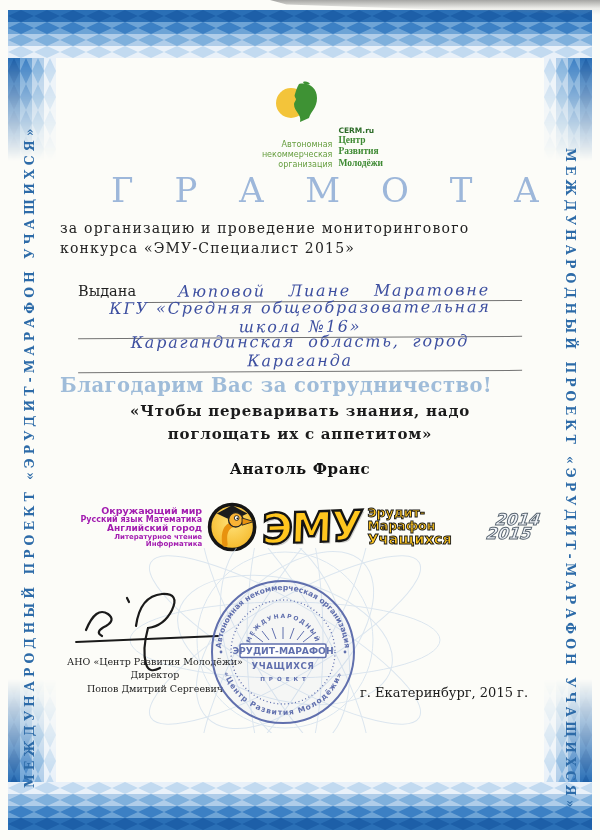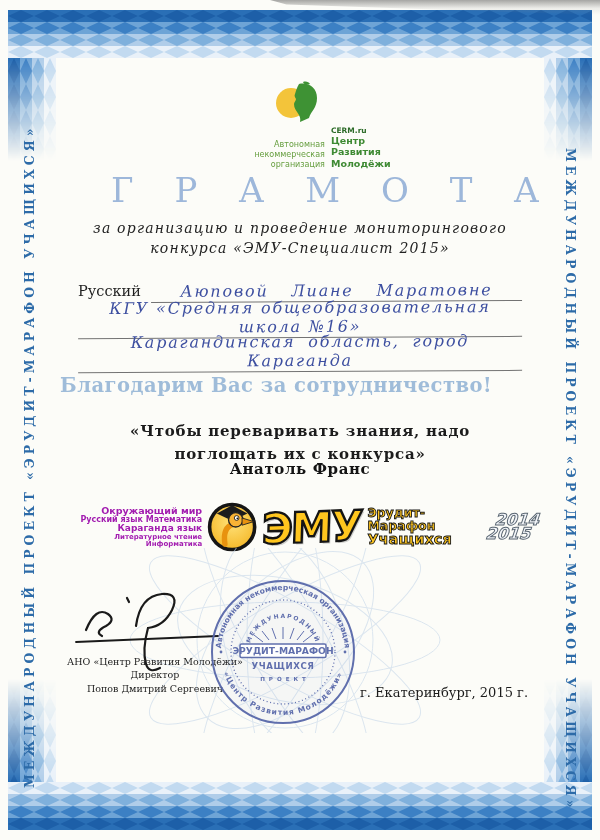--- a/index.html
+++ b/index.html
@@ -25,41 +25,41 @@
              height:620px;text-align:center;white-space:nowrap;}
   .side-text.left{left:22px;top:168px;transform:rotate(180deg);}
   .side-text.right{right:22px;top:148px;}
 
   
   .org-logo{position:absolute;top:80px;left:0;right:0;display:flex;flex-direction:column;align-items:center;}
   .org-text{display:flex;gap:6px;align-items:flex-end;font-family:"DejaVu Sans","Liberation Sans",sans-serif;margin-top:2px;}
   .org-type{text-align:right;font-size:8px;line-height:1.2;color:#669e3f;margin-left:45px;}
   .org-name-col{text-align:left;}
   .org-site{font-size:7.5px;font-weight:bold;color:#2c6b28;line-height:1.2;}
-  .org-name{font-size:9.5px;font-weight:bold;color:#3e8a33;line-height:1.2;}
+  .org-name{font-size:9.5px;font-weight:bold;color:#3e8a33;line-height:1.2;font-family:Liberation Serif, serif;}
 
   
   .title{position:absolute;top:170px;left:70px;right:70px;text-align:center;
          font-size:34px;color:#9db7da;letter-spacing:41px;text-indent:41px;font-weight:normal;}
-  .subtitle{position:absolute;top:218px;left:60px;right:60px;text-align:center;
-            font-size:14px;letter-spacing:1.2px;line-height:1.45;color:#222;font-style:italic;}
+  .subtitle{position:absolute;top:218px;left:60px;right:60px;text-align:left;
+            font-size:14px;letter-spacing:1.2px;line-height:1.45;color:#222;}
 
   
   .issue-row{position:absolute;left:78px;right:78px;display:flex;align-items:flex-end;height:30px;}
   .r1{top:272px;} .r2{top:308px;} .r3{top:342px;}
   .issue-label{font-size:14.5px;color:#1f1f1f;padding-right:10px;padding-bottom:3px;}
   .issue-value{flex:1;border-bottom:1.7px solid #737373;text-align:center;
                font-style:italic;color:#3d4fa0;font-size:16px;letter-spacing:1.8px;
                padding-bottom:1px;transform:rotate(-0.3deg);}
   .r1 .issue-value{word-spacing:16px;}
   .r3 .issue-value{word-spacing:6px;}
 
   .thanks{position:absolute;top:374px;left:60px;right:60px;text-align:left;
           font-size:19.5px;font-weight:bold;color:#9fbcd9;letter-spacing:.5px;}
-  .quote{position:absolute;top:420px;left:80px;right:80px;text-align:center;
+  .quote{position:absolute;top:400px;left:80px;right:80px;text-align:center;
          font-size:15px;font-weight:bold;letter-spacing:.8px;line-height:1.5;color:#1c1c1c;}
   .quote-author{position:absolute;top:460px;left:80px;right:80px;text-align:center;
                 font-size:15px;font-weight:bold;color:#141414;letter-spacing:.6px;}
 
   
   .emu-strip{position:absolute;top:490px;left:70px;right:60px;height:74px;
              display:flex;align-items:center;justify-content:center;gap:4px;
              font-family:"DejaVu Sans","Liberation Sans",sans-serif;}
   .emu-subjects{text-align:right;color:#a21caf;font-weight:bold;line-height:1.05;
                 text-shadow:0 0 1px #fff;}
@@ -196,43 +196,43 @@
     </div>
   </div>
 
   <div class="title">ГРАМОТА</div>
   <div class="subtitle">
     <div>за организацию и проведение мониторингового</div>
     <div>конкурса «ЭМУ-Специалист 2015»</div>
   </div>
 
   <div class="issue-row r1">
-    <span class="issue-label">Русский</span>
+    <span class="issue-label">Выдана</span>
     <span class="issue-value">Аюповой Лиане Маратовне</span>
   </div>
   <div class="issue-row r2">
     <span class="issue-value">КГУ «Средняя общеобразовательная школа №16»</span>
   </div>
   <div class="issue-row r3">
     <span class="issue-value">Карагандинская область, город Караганда</span>
   </div>
 
   <div class="thanks">Благодарим Вас за сотрудничество!</div>
 
   <div class="quote">
     <div>«Чтобы переваривать знания, надо</div>
-    <div>поглощать их с конкурса»</div>
+    <div>поглощать их с аппетитом»</div>
   </div>
   <div class="quote-author">Анатоль Франс</div>
 
   <div class="emu-strip">
     <div class="emu-subjects">
       <div class="s0">Окружающий мир</div>
       <div class="s1">Русский язык Математика</div>
-      <div class="s2">Караганда язык</div>
+      <div class="s2">Английский город</div>
       <div class="s3">Литературное чтение Информатика</div>
     </div>
     <svg width="58" height="58" viewBox="0 0 58 58">
       <defs>
         <radialGradient id="gy" cx="50%" cy="40%" r="70%">
           <stop offset="0%" stop-color="#ffe27a"></stop>
             <stop offset="100%" stop-color="#f3b21d"></stop>
         </radialGradient>
       </defs>
       <circle cx="29" cy="29" r="25" fill="url(#gy)" stroke="#151515" stroke-width="4"></circle>

